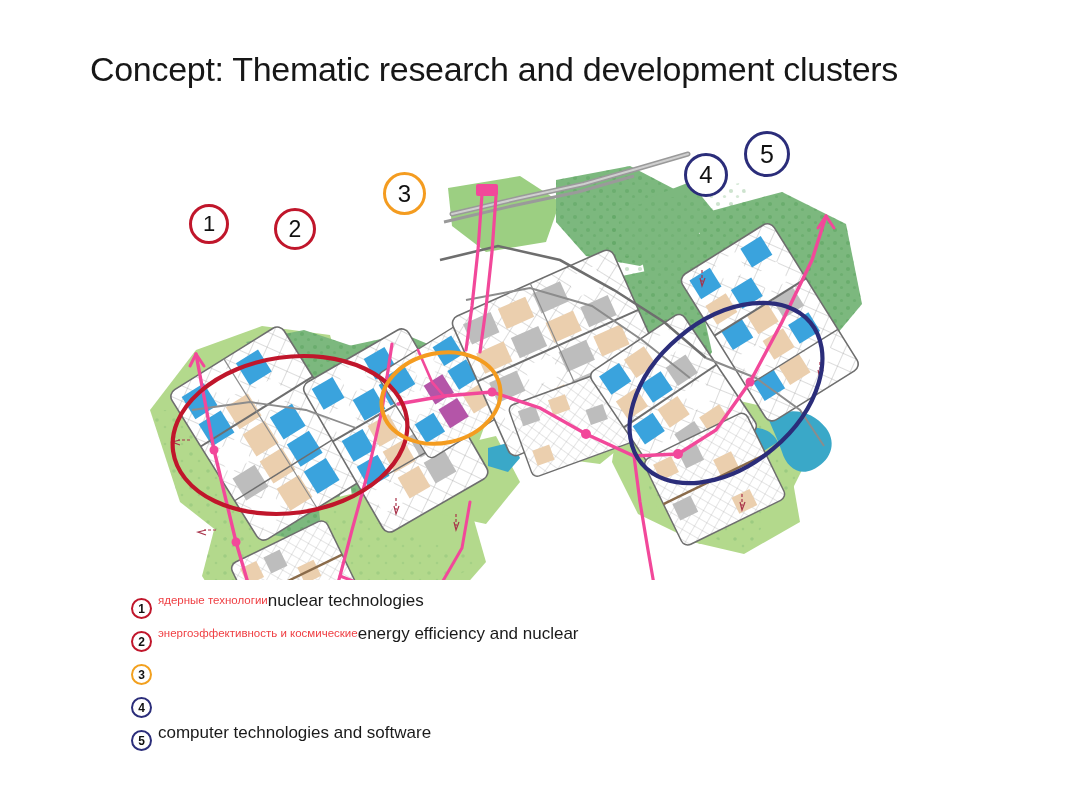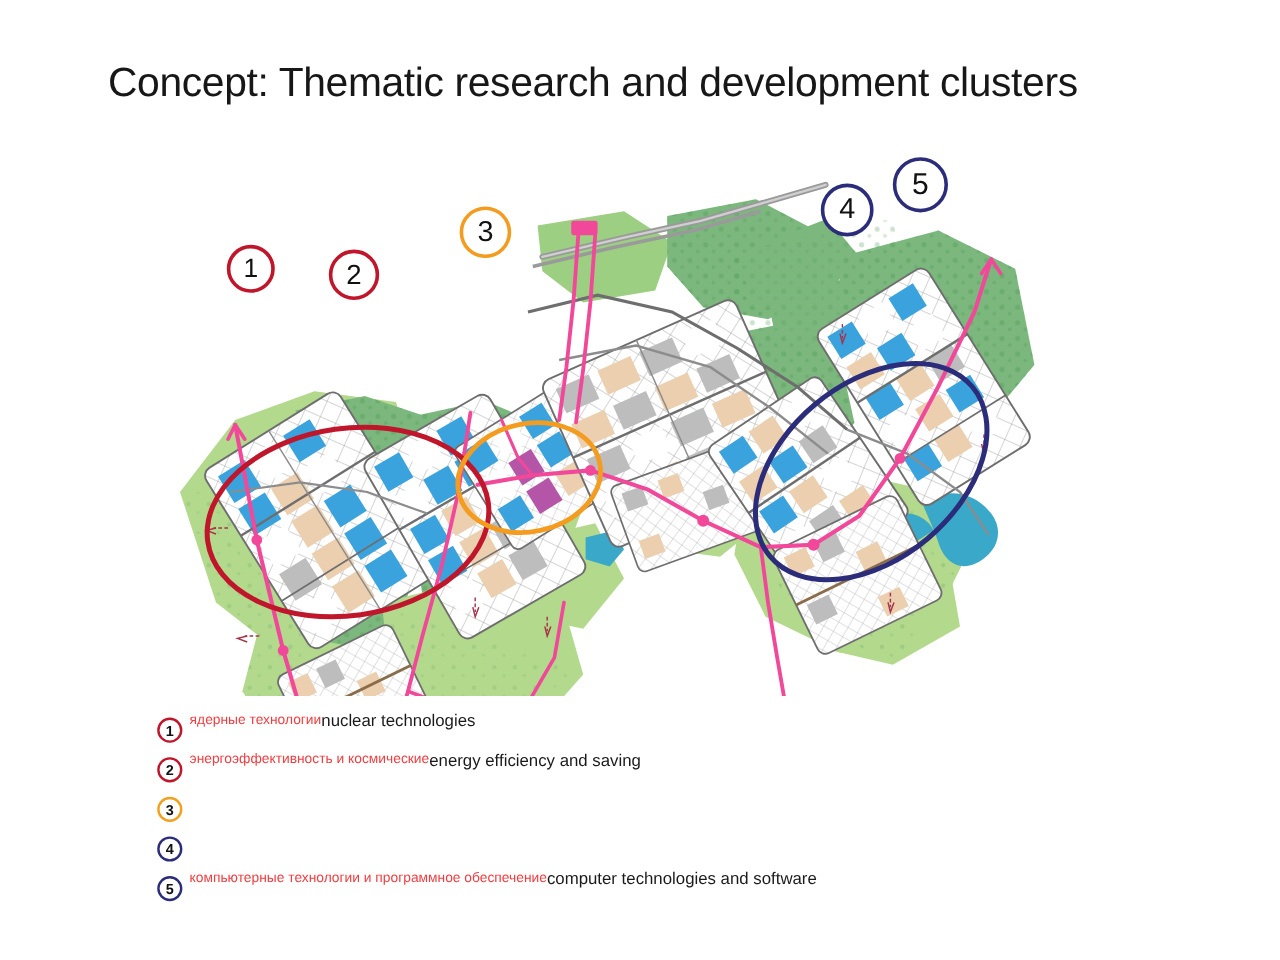--- a/index.html
+++ b/index.html
@@ -76,21 +76,21 @@
     flex-direction: row;
     line-height: 15px;
     padding-top: 1px;
   }
   .legend-ru {
     font-size: 11.5px;
     color: #ef3e42;
     white-space: nowrap;
   }
   .legend-en {
-    font-size: 14px;
+    font-size: 17px;
     color: #1a1a1a;
     white-space: nowrap;
   }
 
   
   .map-marker {
     position: absolute;
     border-radius: 50%;
     background: #ffffff;
     text-align: center;
@@ -412,34 +412,33 @@
       <div class="legend-texts">
         <span class="legend-ru">ядерные технологии</span>
         <span class="legend-en">nuclear technologies</span>
       </div>
     </div>
 
     <div class="legend-row">
       <div class="legend-badge red">2</div>
       <div class="legend-texts">
         <span class="legend-ru">энергоэффективность и космические</span>
-        <span class="legend-en">energy efficiency and saving</span>
+        <span class="legend-en">energy efficiency and nuclear</span>
       </div>
     </div>
 
     <div class="legend-row">
       <div class="legend-badge orange">3</div>
     </div>
 
     <div class="legend-row">
       <div class="legend-badge navy">4</div>
     </div>
 
     <div class="legend-row">
       <div class="legend-badge navy">5</div>
       <div class="legend-texts">
-        <span class="legend-ru">компьютерные технологии и программное обеспечение</span>
         <span class="legend-en">computer technologies and software</span>
       </div>
     </div>
 
   </div>
 </div>
 
 </body></html>

